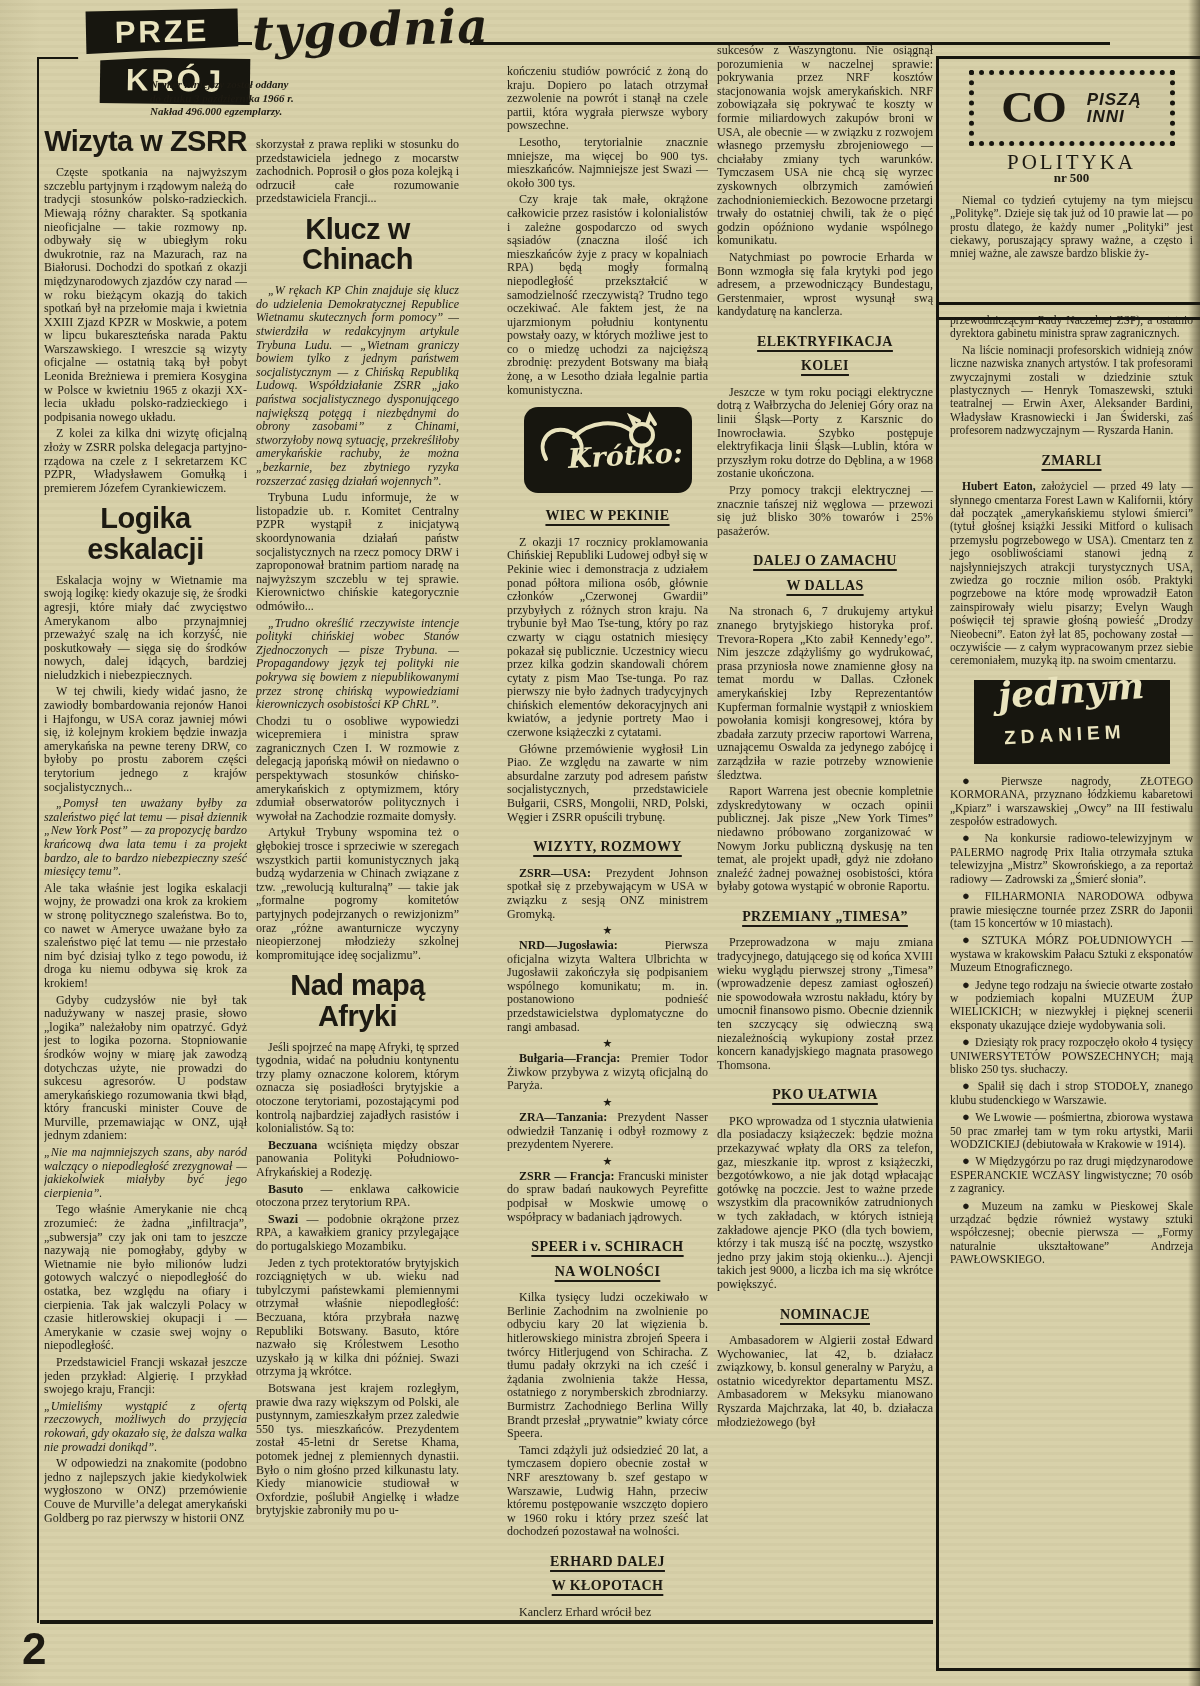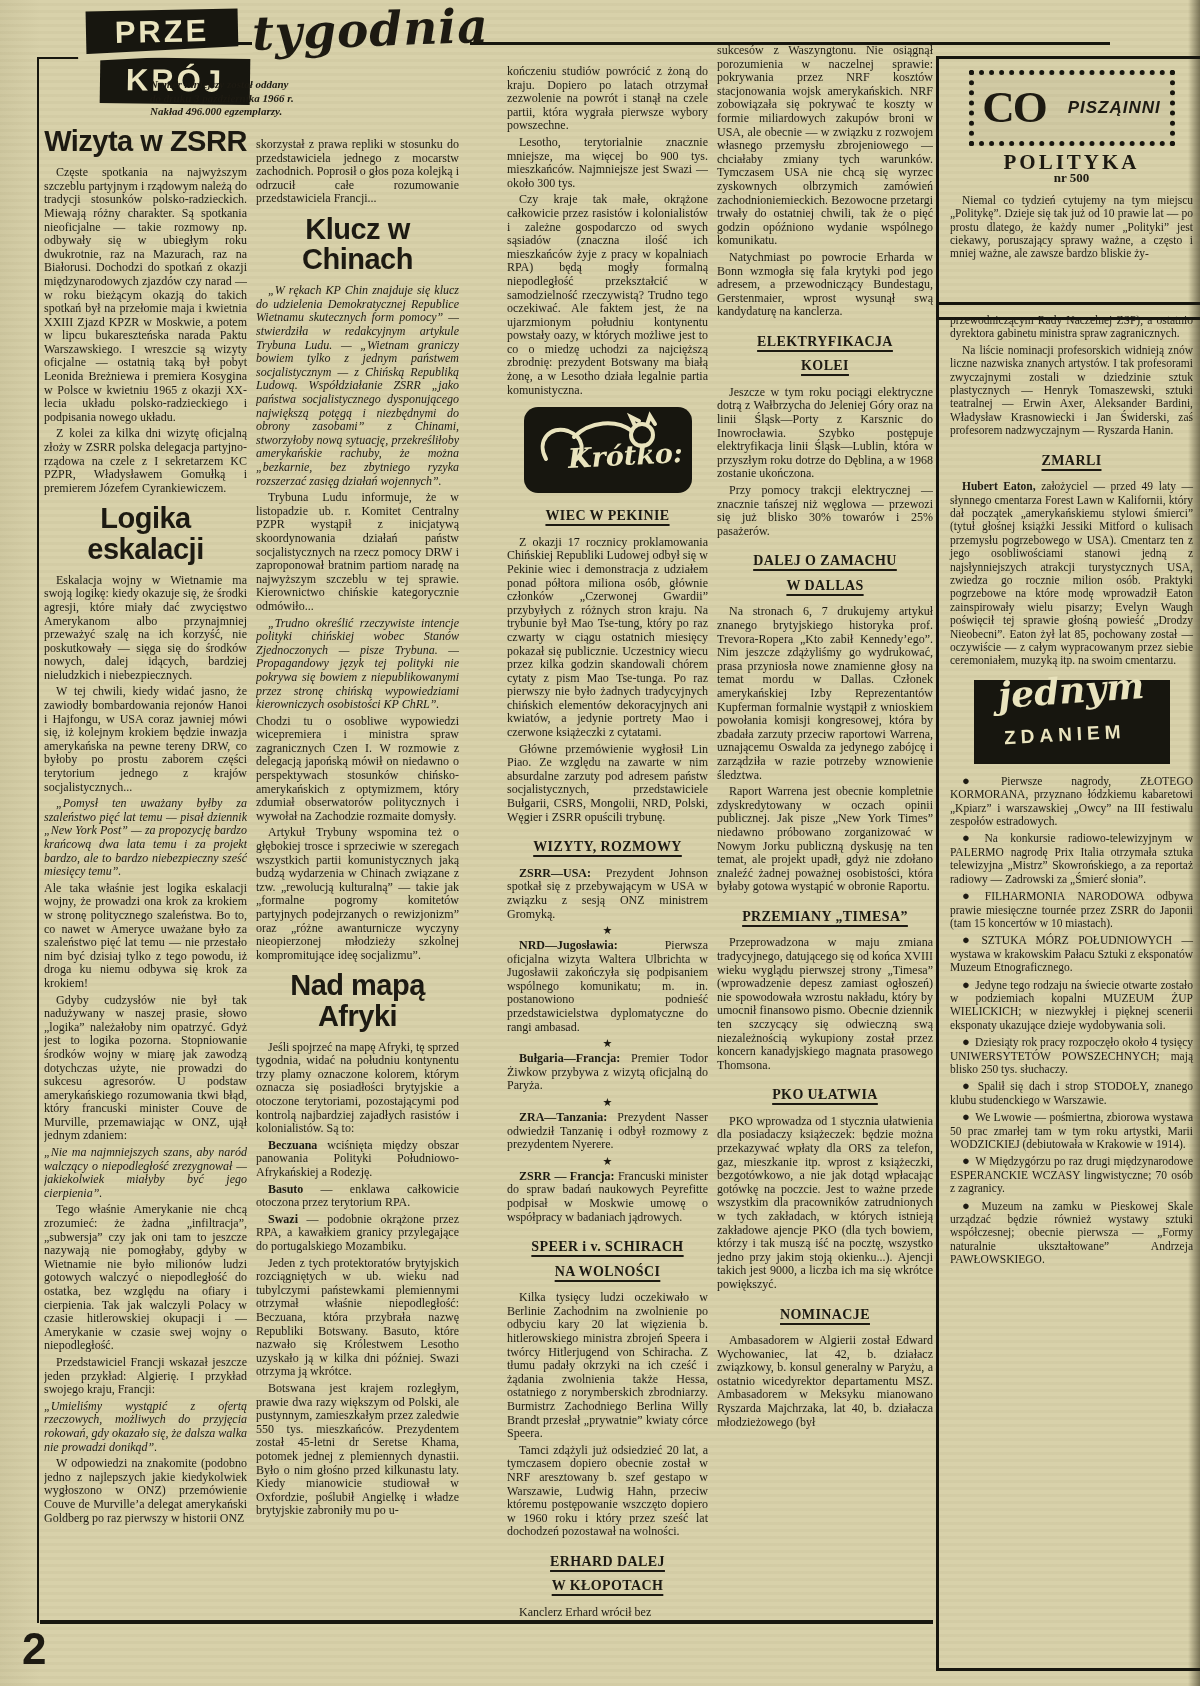--- a/index.html
+++ b/index.html
@@ -40,23 +40,23 @@
   #page-edge{position:absolute;right:0;top:0;width:12px;height:1686px;
       background:linear-gradient(90deg, rgba(0,0,0,0), rgba(45,40,20,.55));}
   
   .krotko{position:relative;width:168px;height:86px;background:#17160f;border-radius:14px;
       margin:10px auto 6px auto;}
   .krotko .ktext{position:absolute;left:44px;top:42px;color:#e9e3bd;font-style:italic;
       font-weight:700;font-size:27px;font-family:"DejaVu Serif",serif;transform:rotate(-3deg);}
   .copisza{width:196px;height:66px;margin:2px auto 10px auto;border:5px dotted #17160f;
       display:flex;align-items:center;justify-content:center;gap:22px;background:rgba(0,0,0,.03);}
   .copisza .co{font-weight:900;font-size:45px;letter-spacing:-2px;font-family:"Liberation Serif",serif;}
-  .copisza .stack{display:flex;flex-direction:row;font-family:"Liberation Sans",sans-serif;
+  .copisza .stack{display:flex;flex-direction:column;font-family:"Liberation Sans",sans-serif;
       font-weight:800;font-size:17px;line-height:1.02;letter-spacing:1px;font-style:italic;}
-  .mag-title{text-align:center;font-weight:700;font-size:21px;letter-spacing:3px;margin:6px 0 2px;}
+  .mag-title{text-align:center;font-weight:400;font-size:21px;letter-spacing:3px;margin:6px 0 2px;}
   .mag-sub{text-align:center;font-weight:700;font-size:13px;margin:0 0 9px 0;}
   .jednym{position:relative;width:196px;height:84px;background:#17160f;margin:12px auto 10px auto;}
   .jednym .j1{position:absolute;left:24px;top:4px;color:#e9e3bd;font-style:italic;font-weight:700;
       font-size:36px;font-family:"DejaVu Serif",serif;transform:rotate(-4deg);}
   .jednym .j2{position:absolute;left:30px;top:48px;color:#e9e3bd;font-weight:700;font-size:19px;
       letter-spacing:5px;font-family:"Liberation Sans",sans-serif;transform:rotate(-3deg);}
   svg{display:block;}
 </style>
 </head>
 <body>

